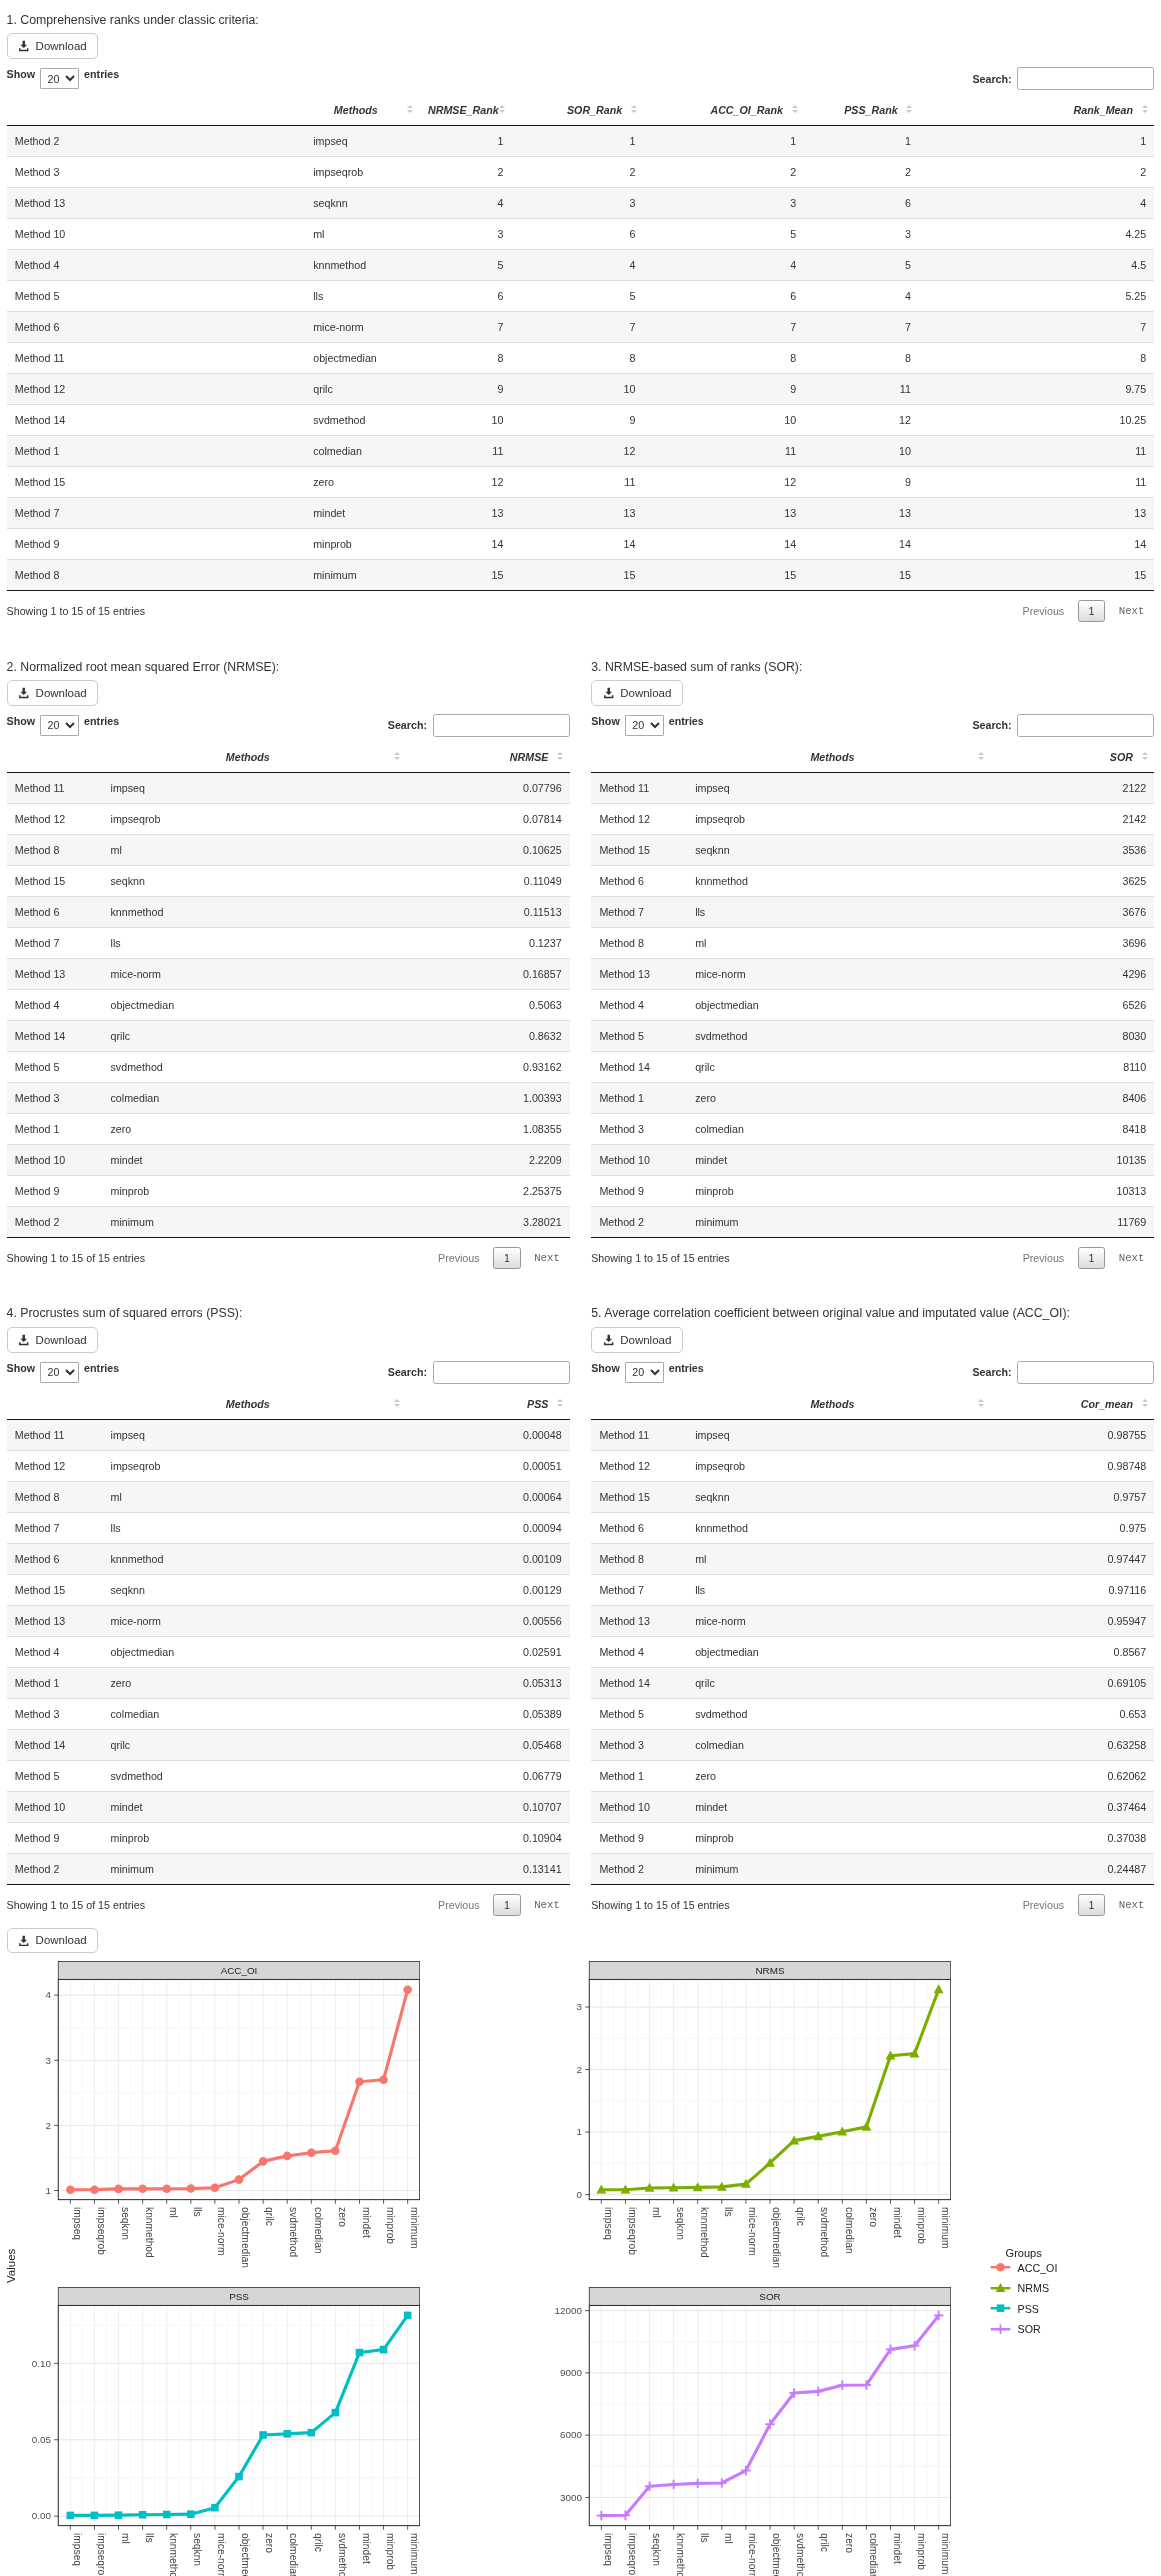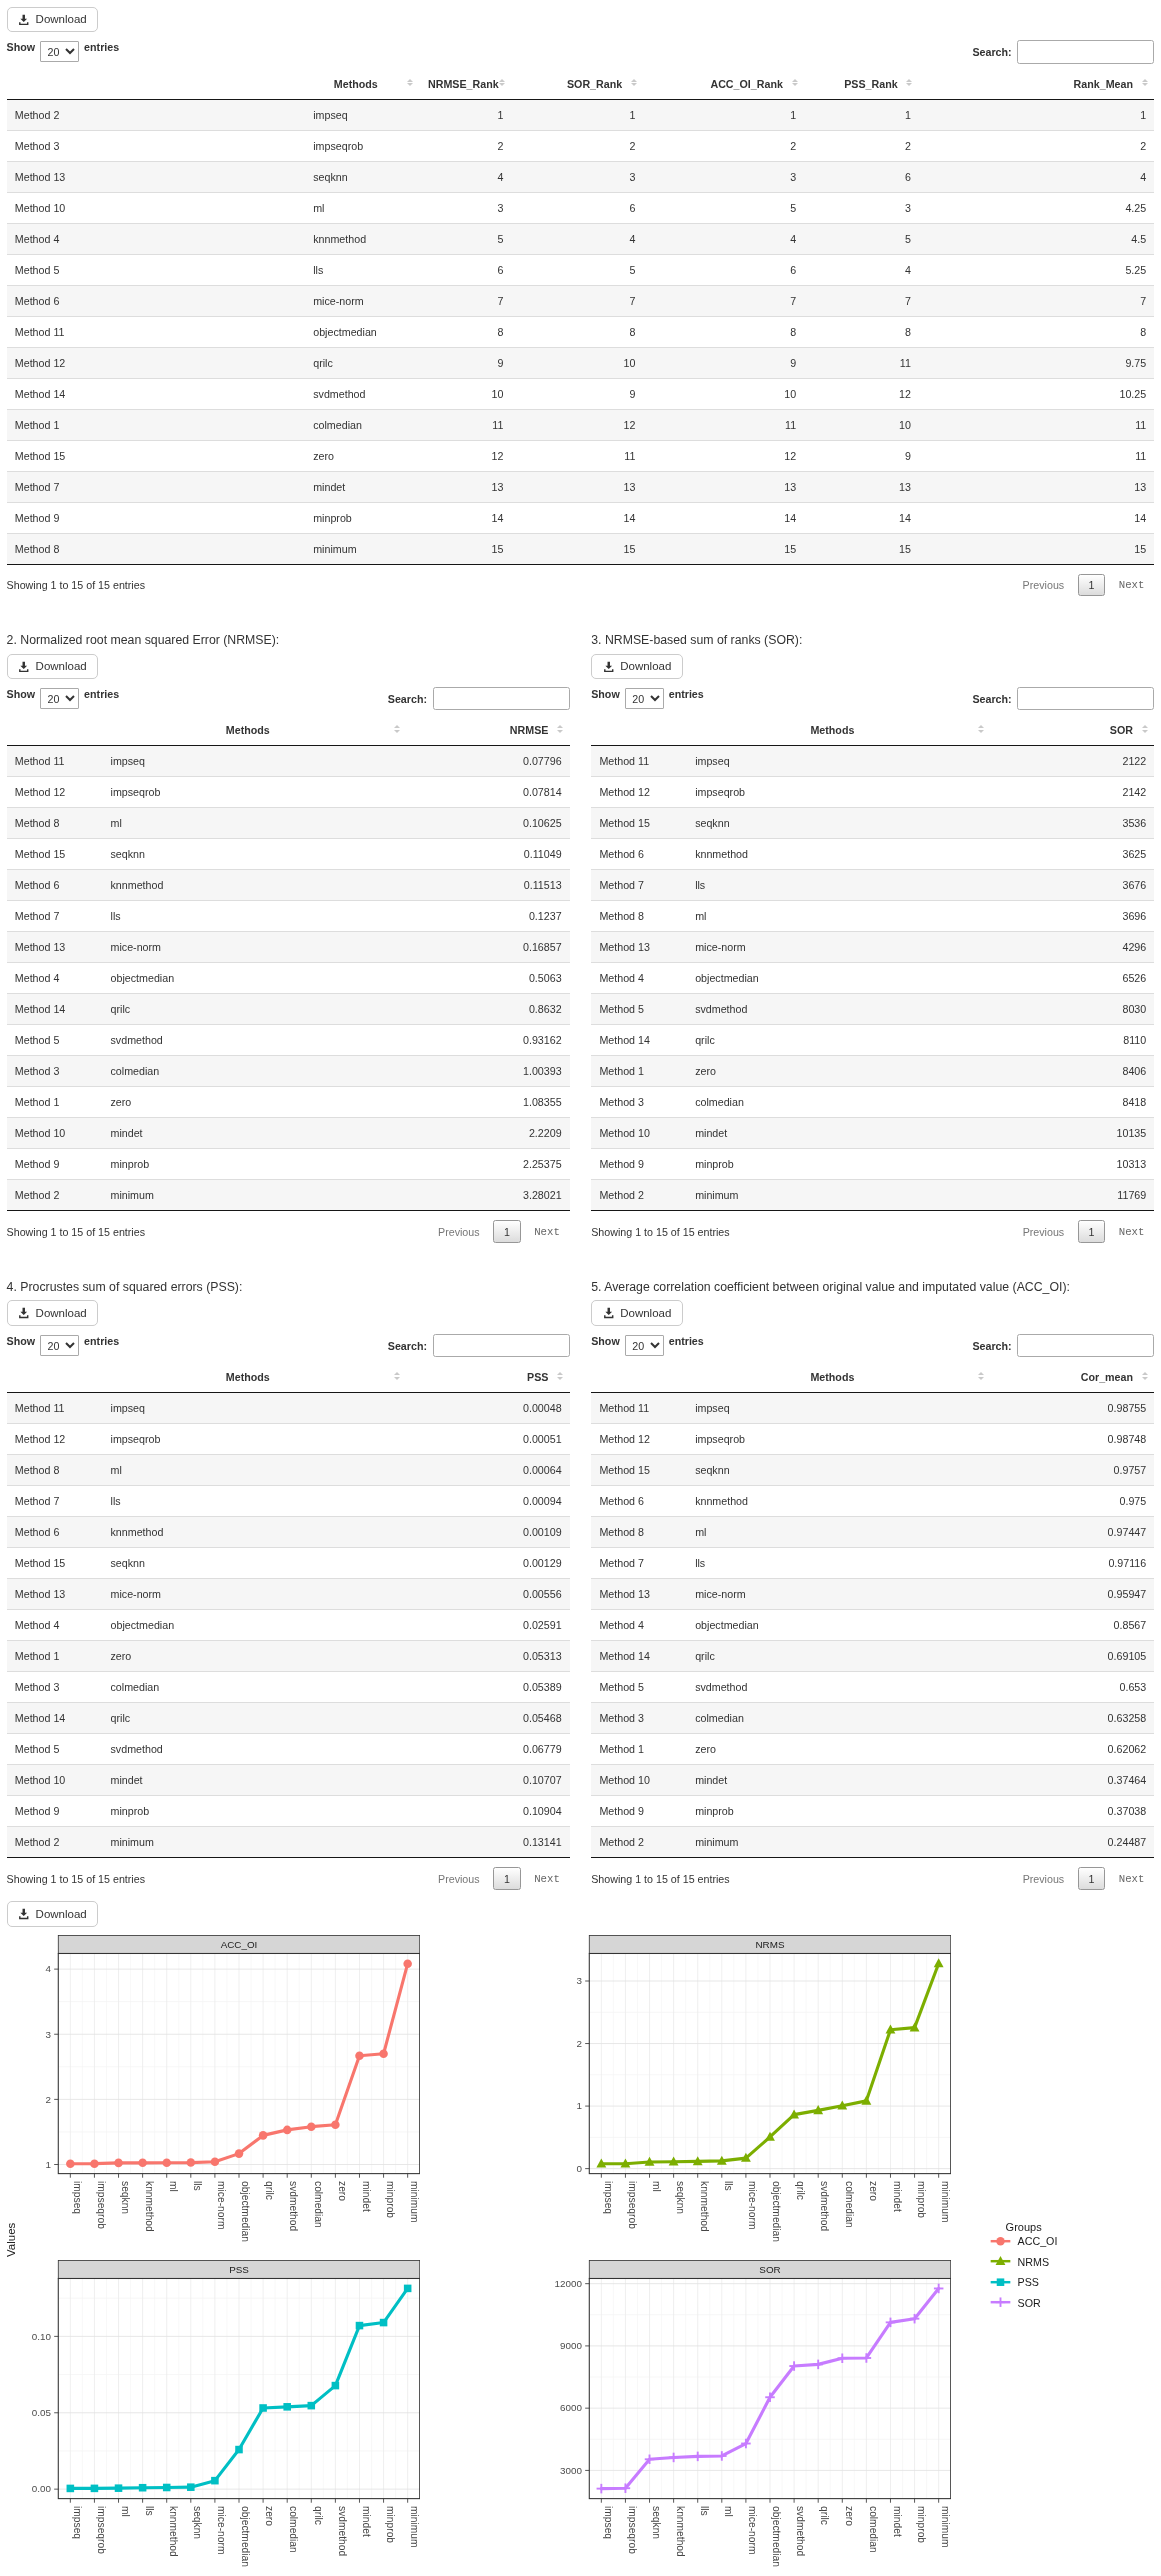--- a/index.html
+++ b/index.html
@@ -9,21 +9,21 @@
   .btn-download { display:inline-flex; align-items:center; gap:5.8px; background:#fff; border:0.8px solid #ccc;
     border-radius:5px; padding:5.8px 10.7px; font-size:11.5px; color:#333; cursor:pointer; }
   .btn-download svg { display:block; }
   .dt-controls { display:flex; justify-content:space-between; align-items:center; margin:8.2px 0 5px 0; }
   .show-entries { display:flex; gap:5px; font-weight:bold; }
   .show-entries select { font-size:10.7px; border:0.8px solid #aaa; border-radius:1px; padding:2.5px 2.5px; background:#fff; color:#333; }
   .search-box { display:flex; align-items:center; gap:5.8px; font-weight:bold; }
   .search-box input { width:125px; height:18px; border:0.8px solid #aaa; border-radius:2.5px; padding:1.6px 5px; font-size:10.7px; }
   table.dataTable { width:100%; border-collapse:collapse; table-layout:fixed; margin-top:3.3px; }
   table.dataTable thead th { font-weight:bold; font-size:10.7px; color:#333; padding:9px 21.4px 9px 8.2px;
-    border-bottom:1.6px solid #161616; position:relative; white-space:nowrap; }
+    border-bottom:1.6px solid #161616; position:relative; white-space:nowrap;font-style:italic; }
   table.dataTable td { padding:9px 8.2px; font-size:10.7px; color:#333; border-top:0.8px solid #ddd;
     overflow:hidden; white-space:nowrap; }
   table.dataTable tbody tr:nth-child(odd)  { background:#f6f6f6; }
   table.dataTable tbody tr:nth-child(even) { background:#fff; }
   table.dataTable tbody tr:last-child td { border-bottom:1.6px solid #161616; }
   .al-l { text-align:left; } .al-r { text-align:right; } .al-c { text-align:center; }
   .sort-icon { position:absolute; right:6.6px; top:50%; margin-top:-5px; }
   .sort-icon i { display:block; width:0; height:0; border-left:3.3px solid transparent; border-right:3.3px solid transparent; }
   .sort-icon .up { border-bottom:3.3px solid #c9c9c9; margin-bottom:1.6px; }
   .sort-icon .dn { border-top:3.3px solid #c9c9c9; }
@@ -46,20 +46,21 @@
   .legend-title { font-size:11px; color:#1a1a1a; margin-bottom:0;padding-left:18px; }
   .legend-item { display:flex; align-items:center; gap:5px; margin-bottom:4.1px; }
   .legend-item span { font-size:10.7px; color:#1a1a1a; }
 </style>
 </head>
 <body>
 
 <div class="page">
 
   <div class="section sec1">
+    <div class="section-title">1. Comprehensive ranks under classic criteria:</div>
     <button class="btn-download">
       <span>
           <svg width="11.5" height="11.5" viewBox="0 0 16 16" fill="#333">
             <path d="M6.3 1h3.4v5.5h3L8 11 3.3 6.5h3z"></path>
             <path d="M1.5 11.5h2v2.2h9v-2.2h2v4.2h-13z"></path>
           </svg>
         </span>
       <span>Download</span>
     </button>
     <div class="dt-controls">

